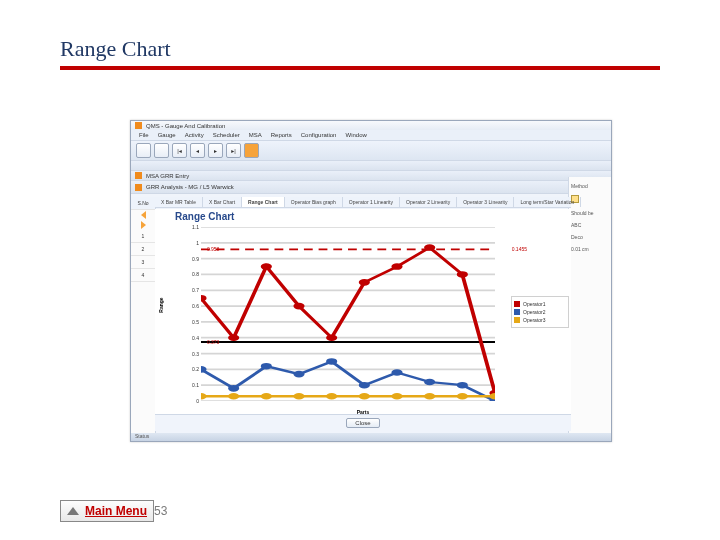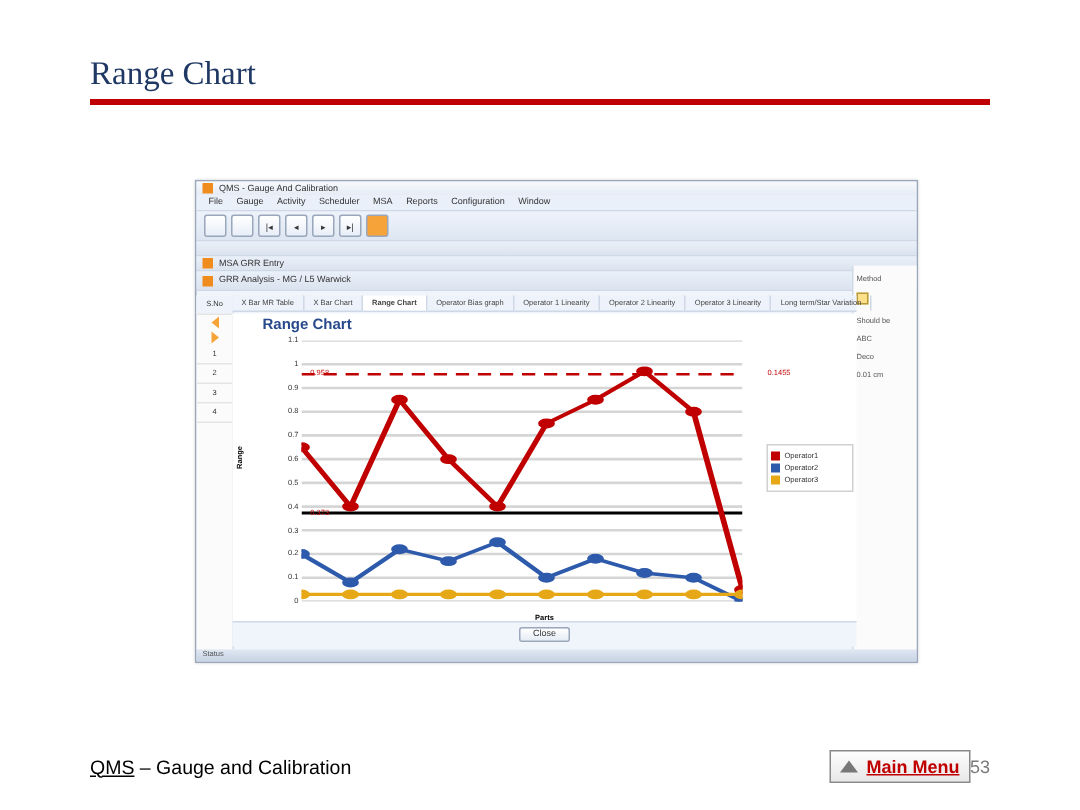--- a/index.html
+++ b/index.html
@@ -220,21 +220,20 @@
       </div>
     </div>
 
     <div class="close-row">
       <div class="close-btn">Close</div>
     </div>
     <div class="status">Status</div>
   </div>
 
   <div class="footer">
-    <div class="footer-left"><u>QMS</u><span> – Gauge and Calibration</span></div>
     <div style="display:flex;align-items:center;gap:0;">
       <div class="mm">
         <div class="mm-arrow"></div>
         <span class="mm-text">Main Menu</span>
       </div>
       <span class="pg">53</span>
     </div>
   </div>
 </div>
 

